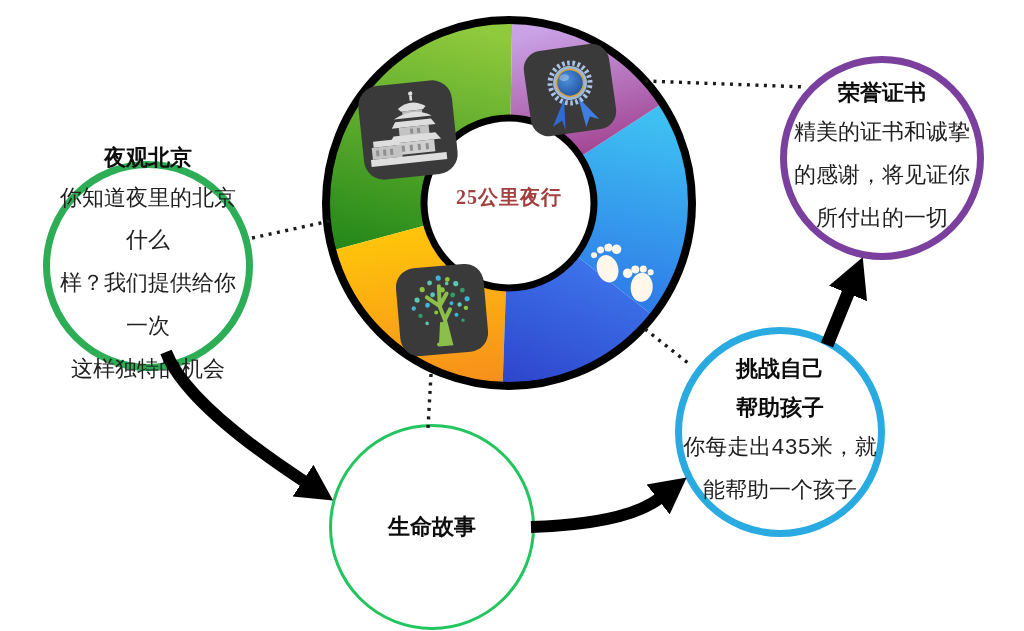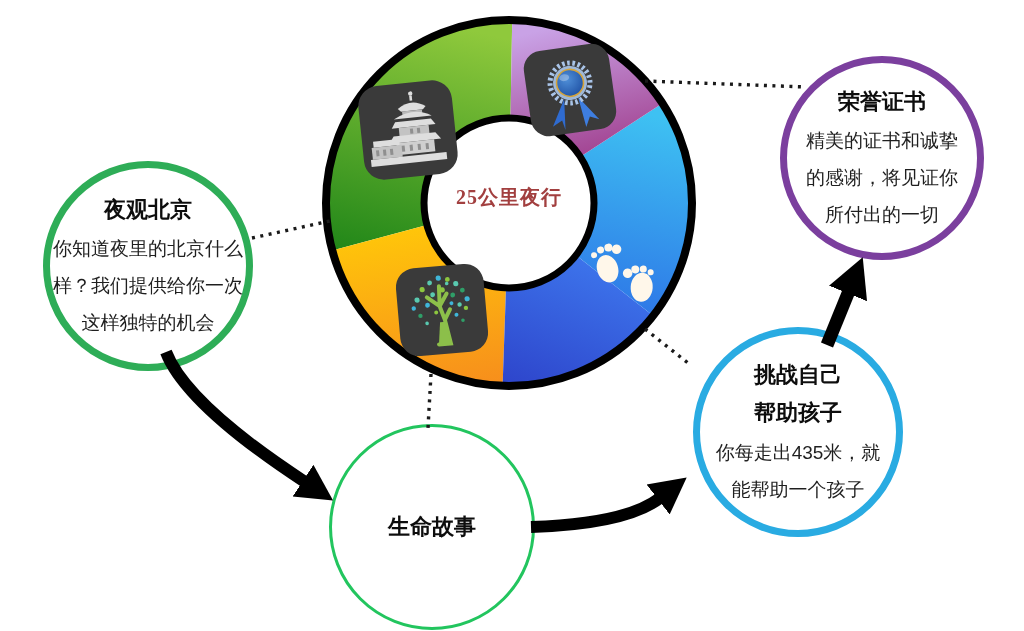--- a/index.html
+++ b/index.html
@@ -2,26 +2,26 @@
 <html><head>
 <meta charset="utf-8">
 <style>
   html,body{margin:0;padding:0;}
   body{background:#ffffff;font-family:"Liberation Sans","DejaVu Sans",sans-serif;}
   .stage{position:relative;width:1024px;height:631px;background:#ffffff;overflow:hidden;}
 
   .node{position:absolute;border-radius:50%;background:#ffffff;display:flex;flex-direction:column;
         align-items:center;justify-content:center;text-align:center;z-index:1;box-sizing:border-box;}
   .node-title{font-weight:bold;color:#0d0d0d;font-size:22px;line-height:1.75;white-space:pre-line;}
-  .node-body{color:#1f1f1f;font-size:19px;line-height:1.95;white-space:pre-line;margin-top:1px;
-             font-family:Liberation Sans, sans-serif;}
+  .node-body{color:#1f1f1f;font-size:22px;line-height:1.95;white-space:pre-line;margin-top:1px;
+             font-family:Liberation Mono, monospace;}
 
   .node-green {left:43px; top:161px; width:210px;height:210px;border:7px solid #2ead57;}
   .node-orange{left:329px;top:424px; width:206px;height:206px;border:3px solid #22c55e;}
-  .node-blue  {left:693px;top:327px; width:210px;height:210px;border:7px solid #29abe2;}
+  .node-blue  {left:675px;top:327px; width:210px;height:210px;border:7px solid #29abe2;}
   .node-purple{left:780px;top:56px;  width:204px;height:204px;border:7px solid #7b3f9e;}
 
   .center-label{position:absolute;left:399px;top:184px;width:220px;text-align:center;z-index:3;
                 font-family:"Liberation Serif","DejaVu Serif",serif;font-weight:bold;
                 font-size:20px;color:#a23f3f;letter-spacing:1px;}
 
   svg.layer{position:absolute;left:0;top:0;z-index:2;pointer-events:none;}
 </style>
 </head>
 <body>

